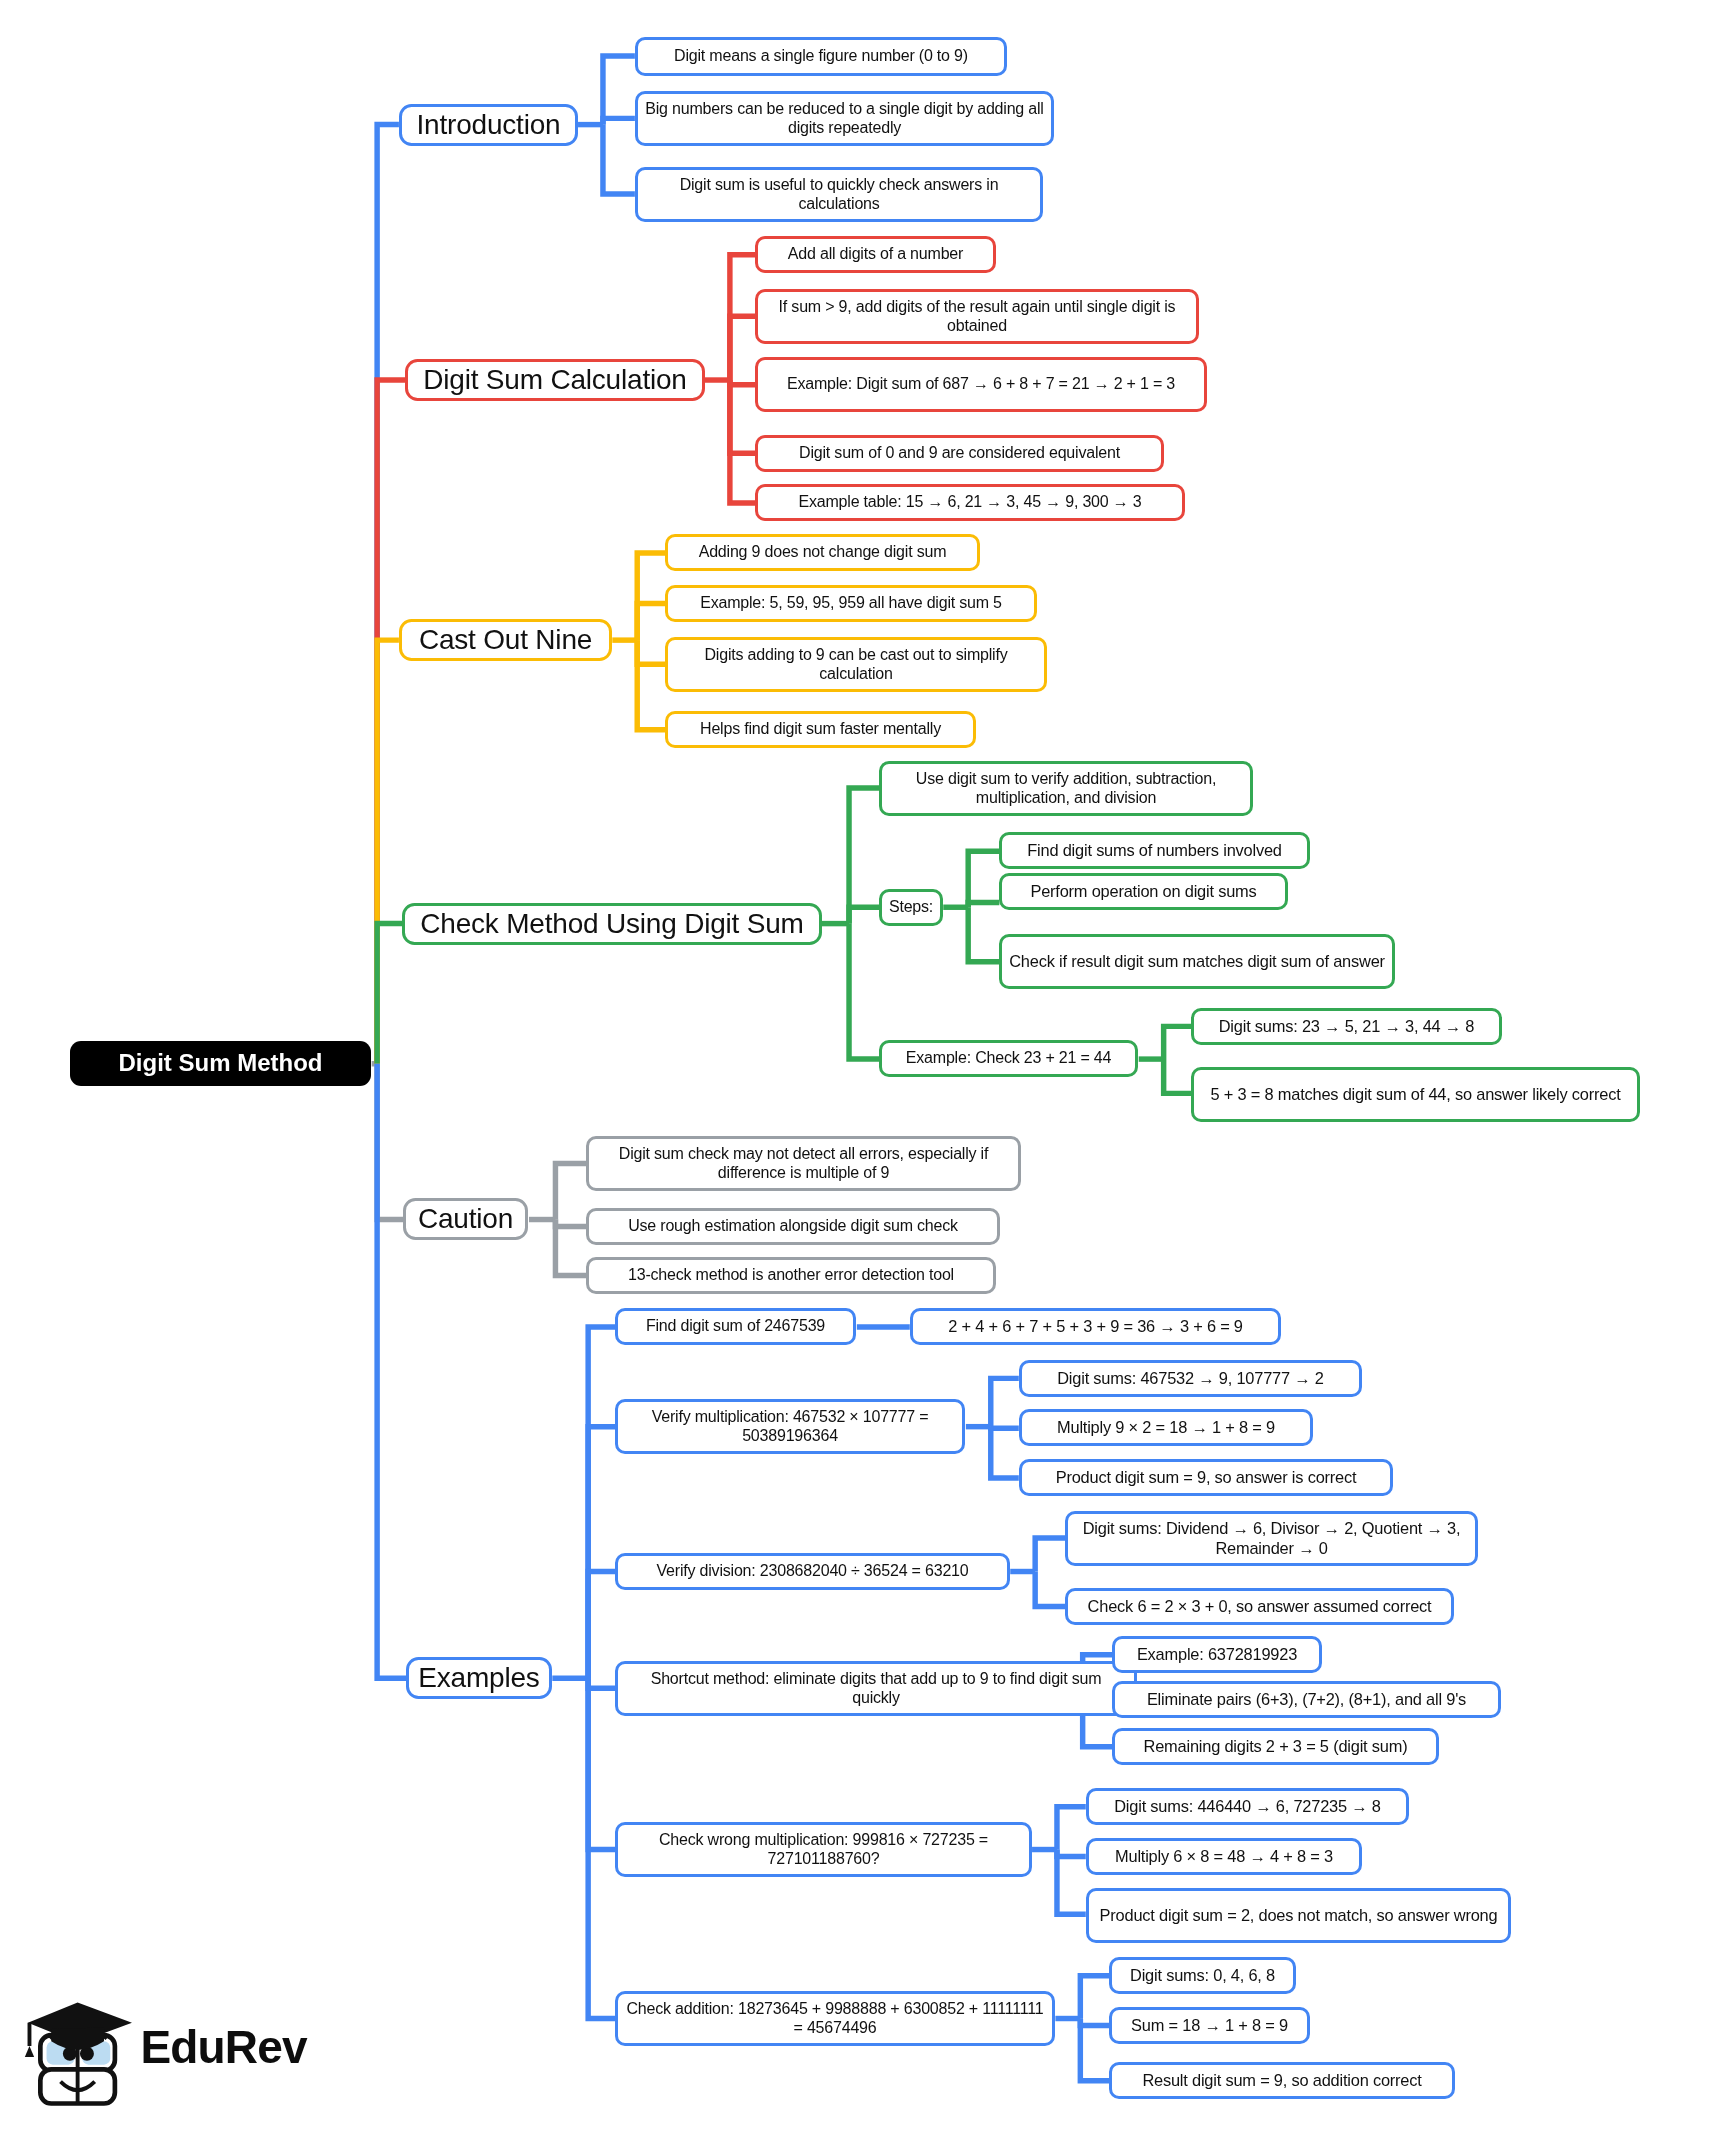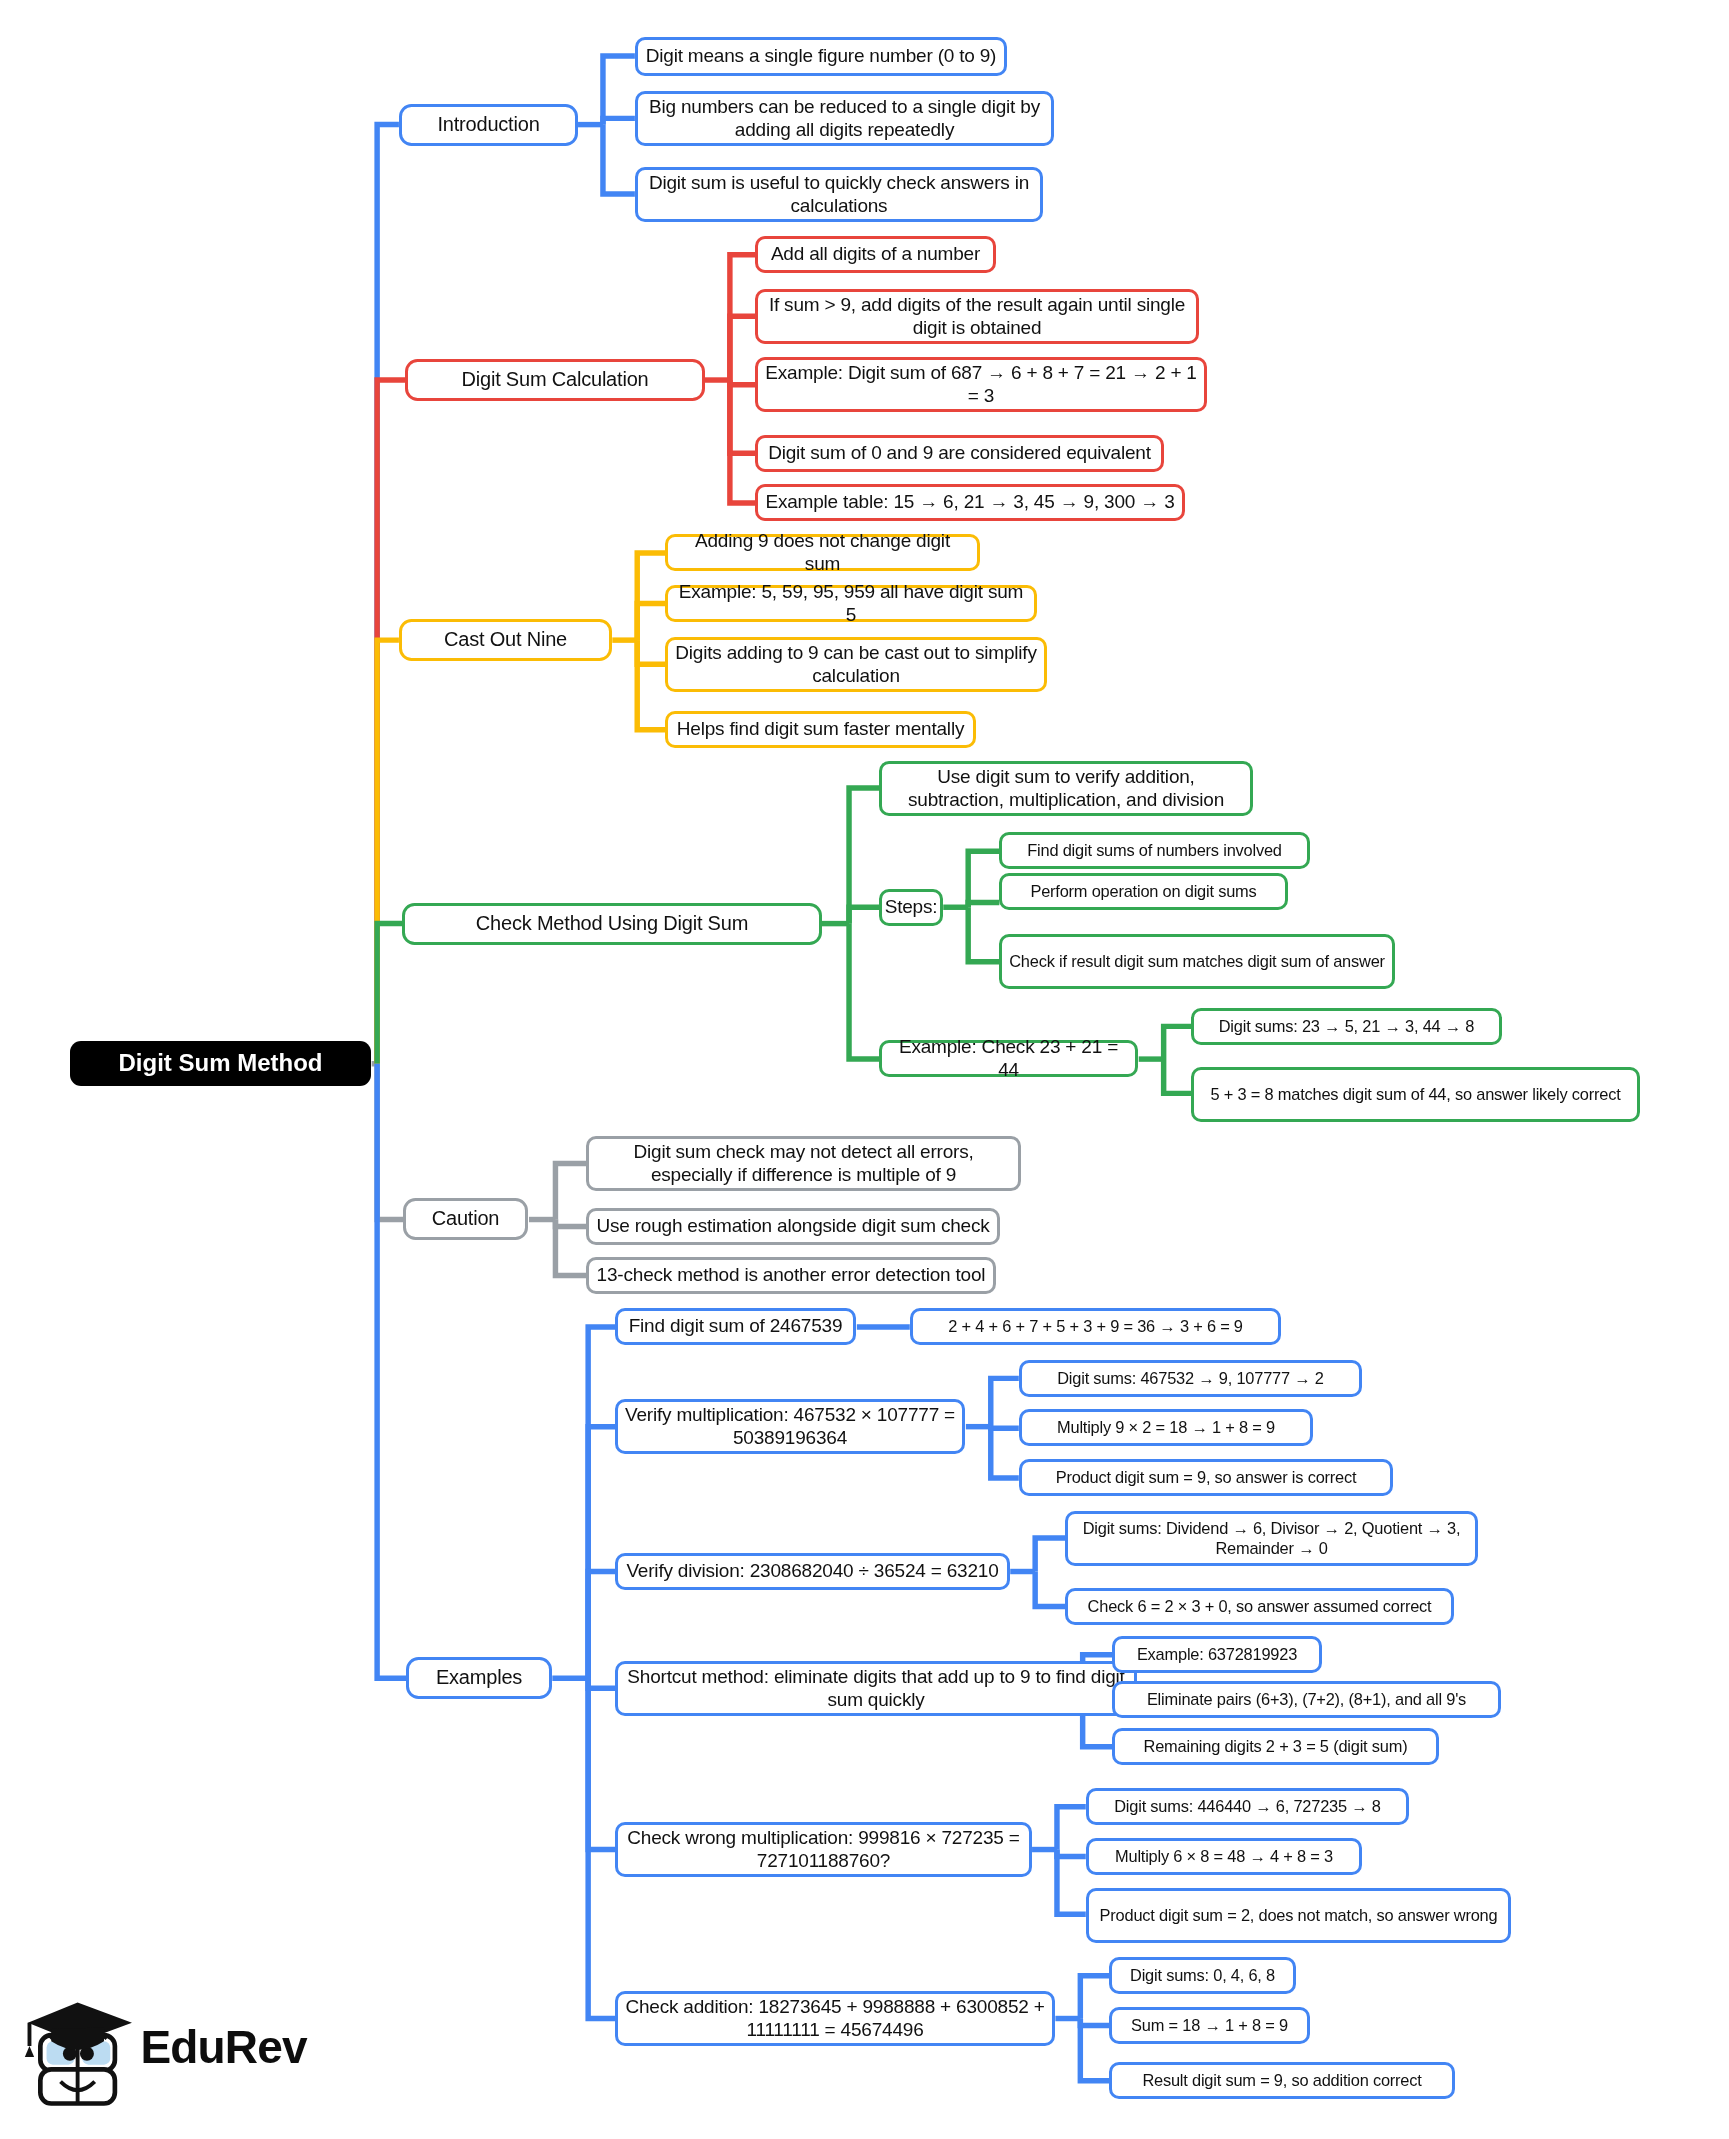--- a/index.html
+++ b/index.html
@@ -21,23 +21,23 @@
     line-height:1.18;
     padding:2.3px 7px;
     letter-spacing:-0.2px;
   }
   
   .root{
     background:#000000;color:#ffffff;border:none;border-radius:11px;
     font-size:24px;font-weight:bold;letter-spacing:0px;
   }
   
-  .lvl1{border-width:3.1px;border-radius:12.5px;font-size:20px;}
-  
-  .leaf{border-width:3.1px;border-radius:10px;font-size:19px;}
+  .lvl1{border-width:3.1px;border-radius:12.5px;font-size:28px;}
+  
+  .leaf{border-width:3.1px;border-radius:10px;font-size:16px;}
   .leaf2{border-width:3.1px;border-radius:10px;font-size:16.4px;}
 
   .c-blue{border-color:#4285f4;}
   .c-red{border-color:#e8453c;}
   .c-yellow{border-color:#fbbc05;}
   .c-green{border-color:#34a853;}
   .c-gray{border-color:#9aa0a6;}
 
   
   #logo{position:absolute;left:23.4px;top:1987px;width:327px;height:140px;}

